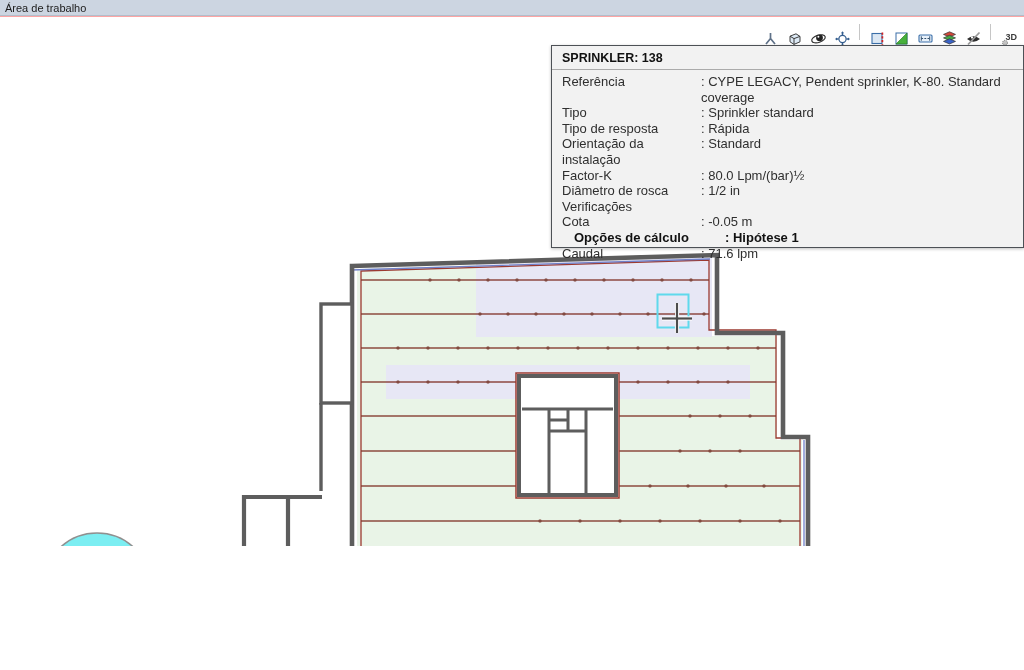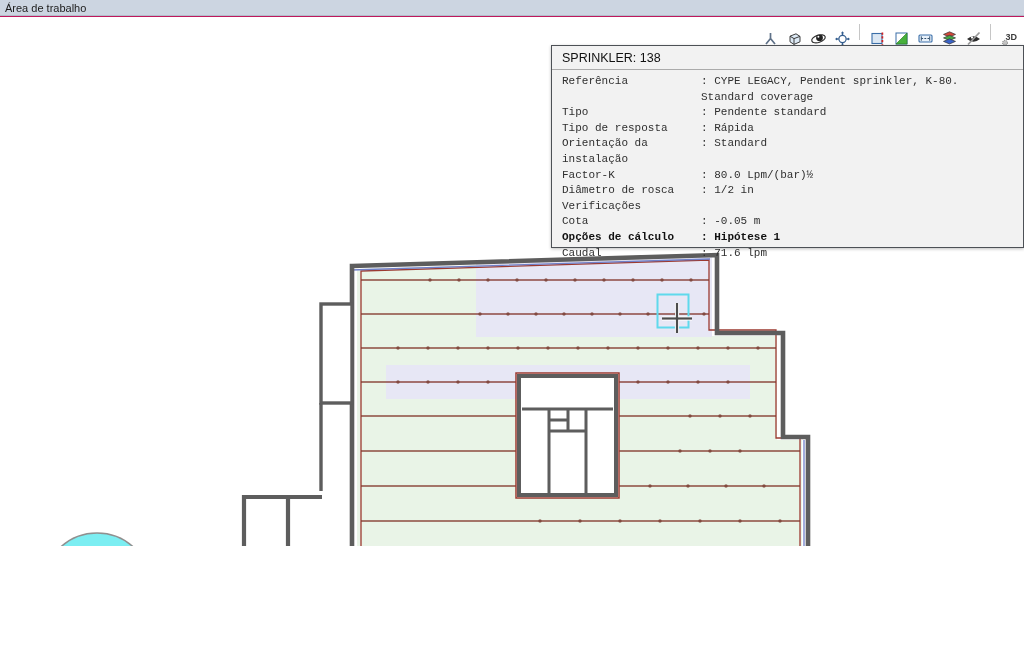--- a/index.html
+++ b/index.html
@@ -1,38 +1,38 @@
 <!DOCTYPE html>
 <html><head>
 <meta charset="utf-8">
 <style>
   html,body{margin:0;padding:0;background:#fff;}
-  #app{position:relative;width:1024px;height:546px;overflow:hidden;background:#be185d;
+  #app{position:relative;width:1024px;height:546px;overflow:hidden;background:#fca5a5;
        font-family:"Liberation Sans",sans-serif;-webkit-font-smoothing:antialiased;}
   
   .titlebar{position:absolute;left:0;top:0;width:100%;height:16px;background:#ccd5e1;
             border-bottom:1px solid #b3bdca;font-size:11px;color:#1c1c1c;
             line-height:16px;padding-left:5px;box-sizing:border-box;}
   
   .canvas{position:absolute;left:0;top:17px;width:1024px;height:653px;background:#fff;}
   #plan-svg{position:absolute;left:0;top:0;}
   
   .toolbar{position:absolute;top:4px;right:6px;display:flex;align-items:center;gap:4px;height:22px;}
   .tb-icon{width:20px;height:20px;display:flex;align-items:center;justify-content:center;cursor:pointer;border-radius:2px;margin-top:12px;}
   .tb-sep{width:1px;height:16px;background:#c6c6c6;margin:0 3px;}
   
   .panel{position:absolute;left:551px;top:28px;width:473px;height:203px;background:#f2f2f2;
          border:1px solid #4d5156;box-sizing:border-box;box-shadow:0 1px 3px rgba(0,0,0,.25);}
-  .panel-header{font-size:12.5px;font-weight:400;color:#111;padding:5px 2px 4px 10px;
+  .panel-header{font-size:12.5px;font-weight:700;color:#111;padding:5px 2px 4px 10px;
                 border-bottom:1px solid #ababab;}
   .panel-body{padding:4px 10px 6px 10px;}
-  .info-row{display:flex;font-size:11px;color:#2f2f2f;line-height:15.6px;font-family:Liberation Mono, monospace;}
+  .info-row{display:flex;font-size:13px;color:#2f2f2f;line-height:15.6px;}
   .info-row .lbl{flex:0 0 139px;}
   .info-row .val::before{content:": ";white-space:pre;}
-  .info-row.bold .lbl,.info-row.bold .val{font-weight:700;color:#111;}
+  .info-row.bold .lbl,.info-row.bold .val{font-weight:700;color:#111;margin-left:12px;}
 </style>
 </head>
 <body>
 
 <div id="app">
   <div class="titlebar">
     <span>Área de trabalho</span>
   </div>
 
   <div class="canvas">
@@ -222,21 +222,21 @@
 
     <div class="panel">
       <div class="panel-header">SPRINKLER: 138</div>
       <div class="panel-body" id="panel-rows">
           <div class="info-row">
             <span class="lbl">Referência</span>
             <span class="val">CYPE LEGACY, Pendent sprinkler, K-80. Standard coverage</span>
           </div>
           <div class="info-row">
             <span class="lbl">Tipo</span>
-            <span class="val">Pendente standard</span>
+            <span class="val">Sprinkler standard</span>
           </div>
           <div class="info-row">
             <span class="lbl">Tipo de resposta</span>
             <span class="val">Rápida</span>
           </div>
           <div class="info-row">
             <span class="lbl">Orientação da instalação</span>
             <span class="val">Standard</span>
           </div>
           <div class="info-row">

